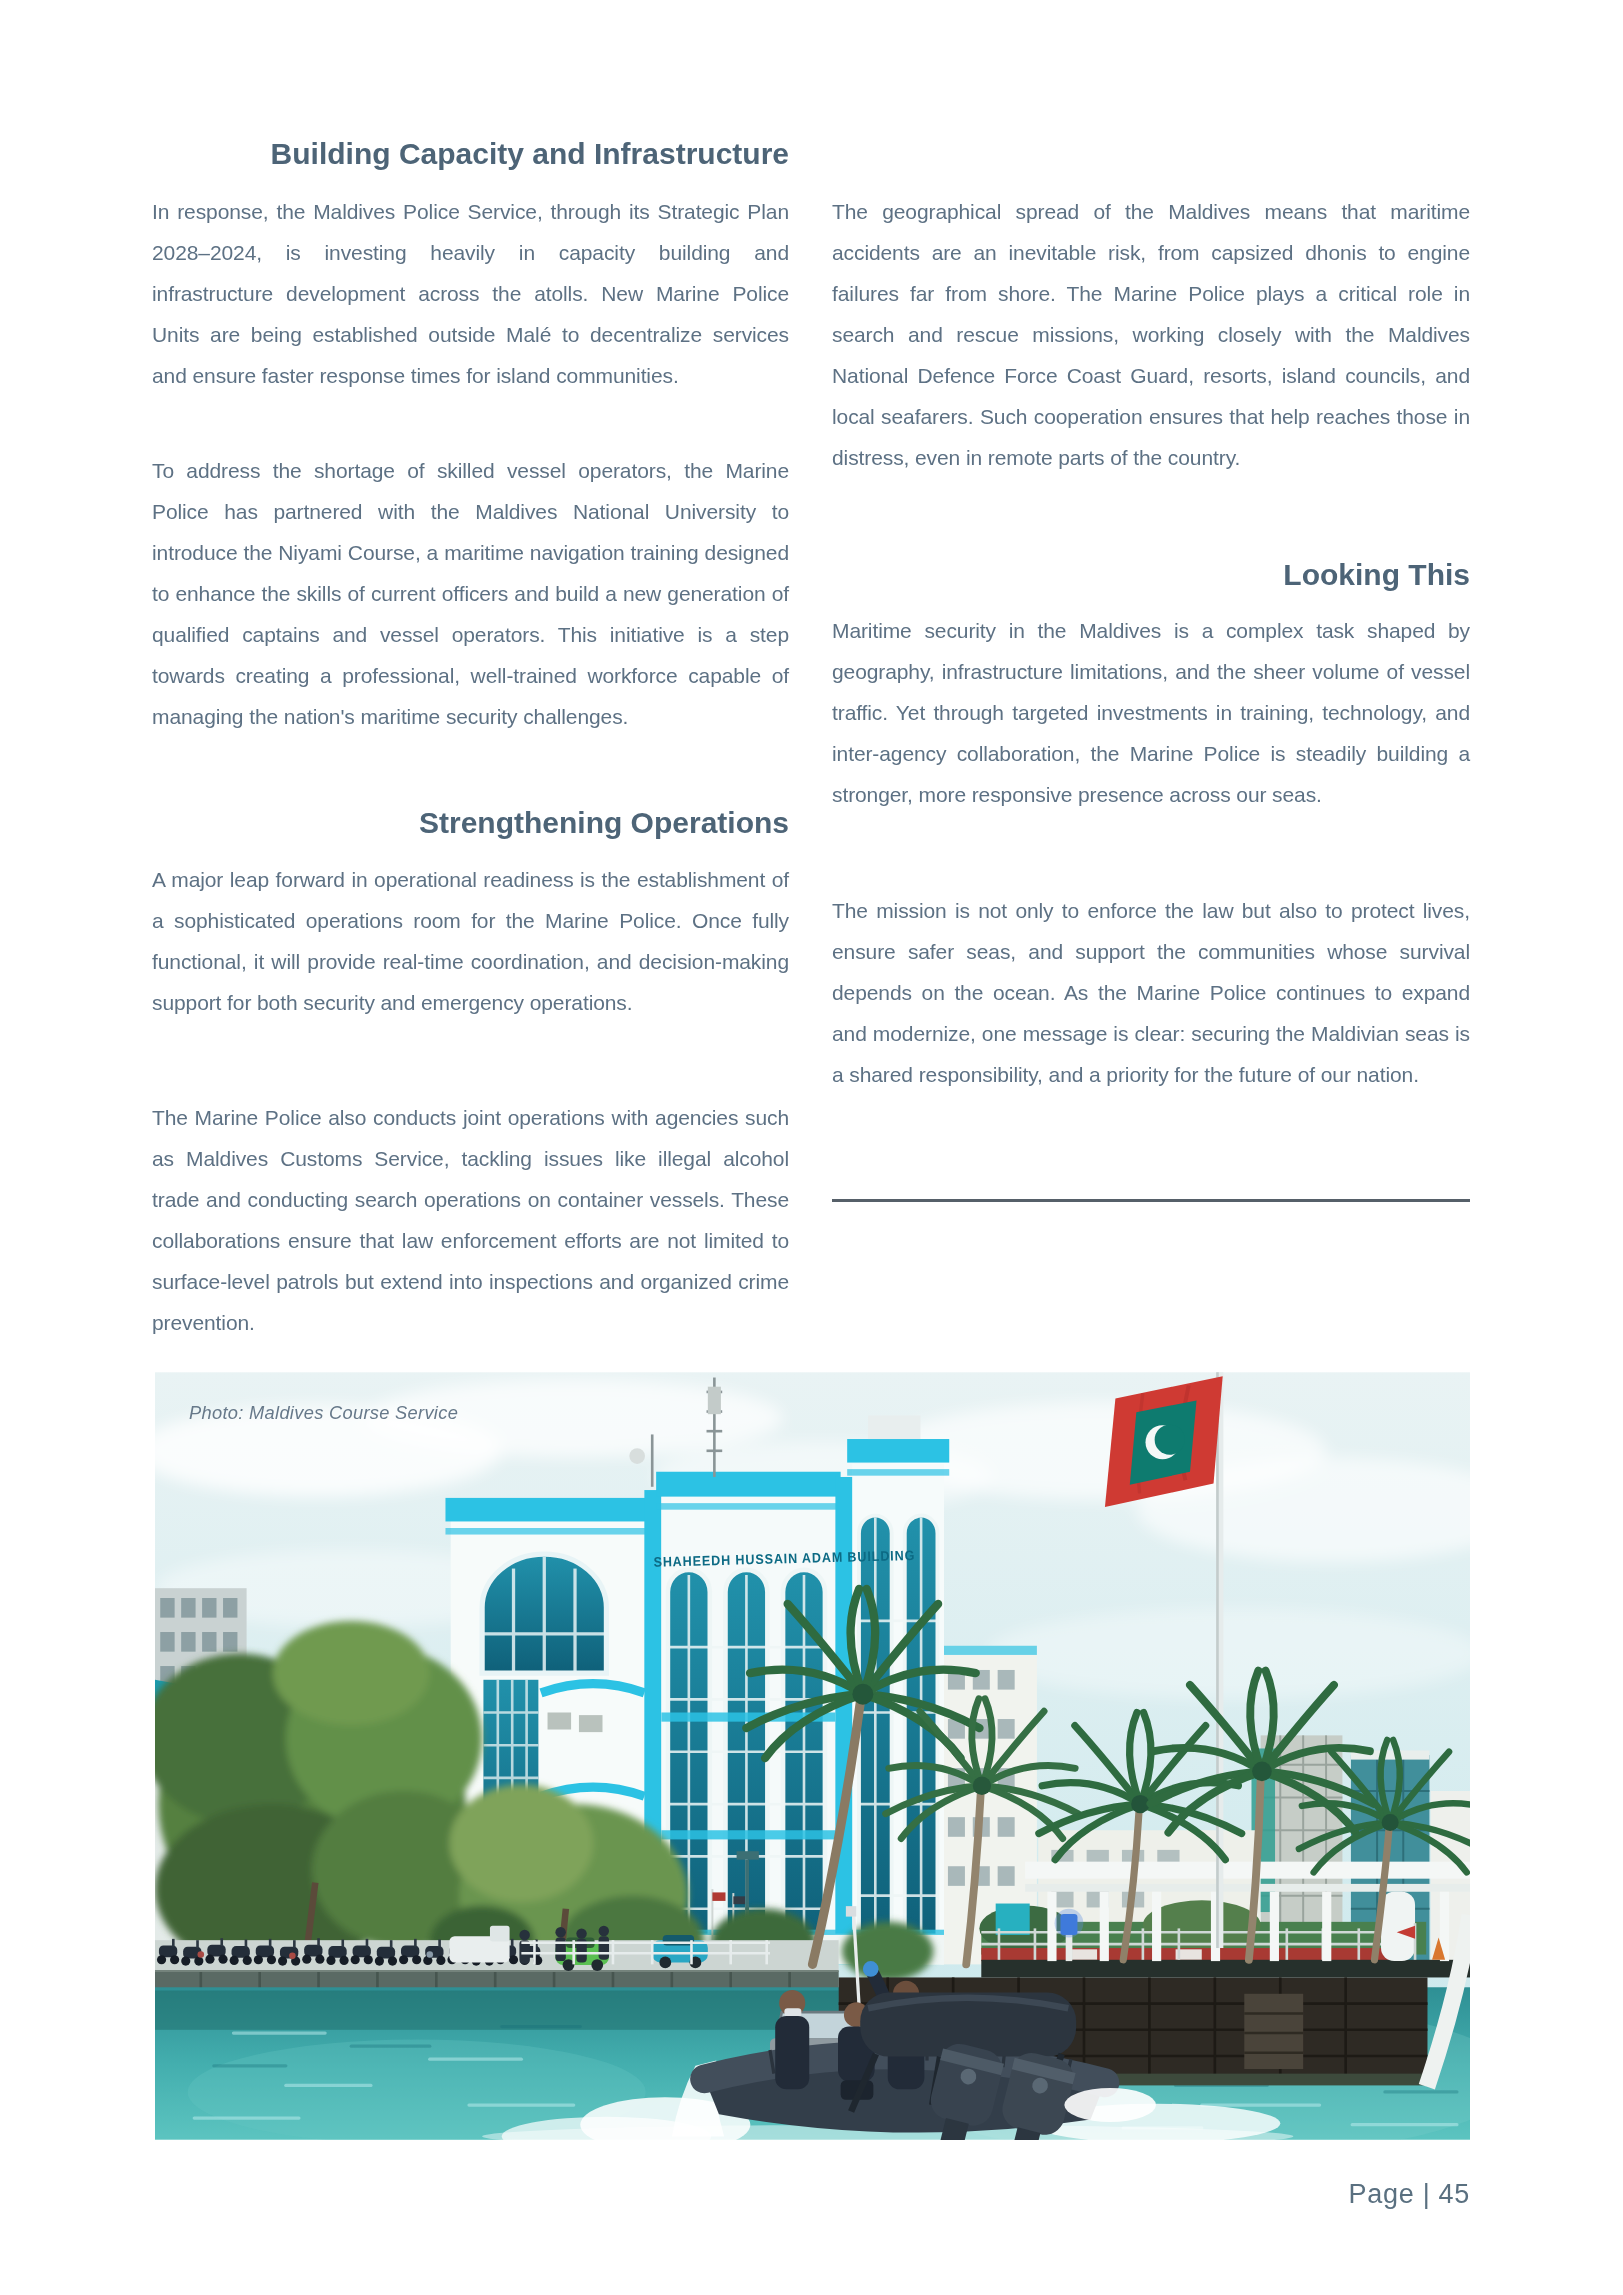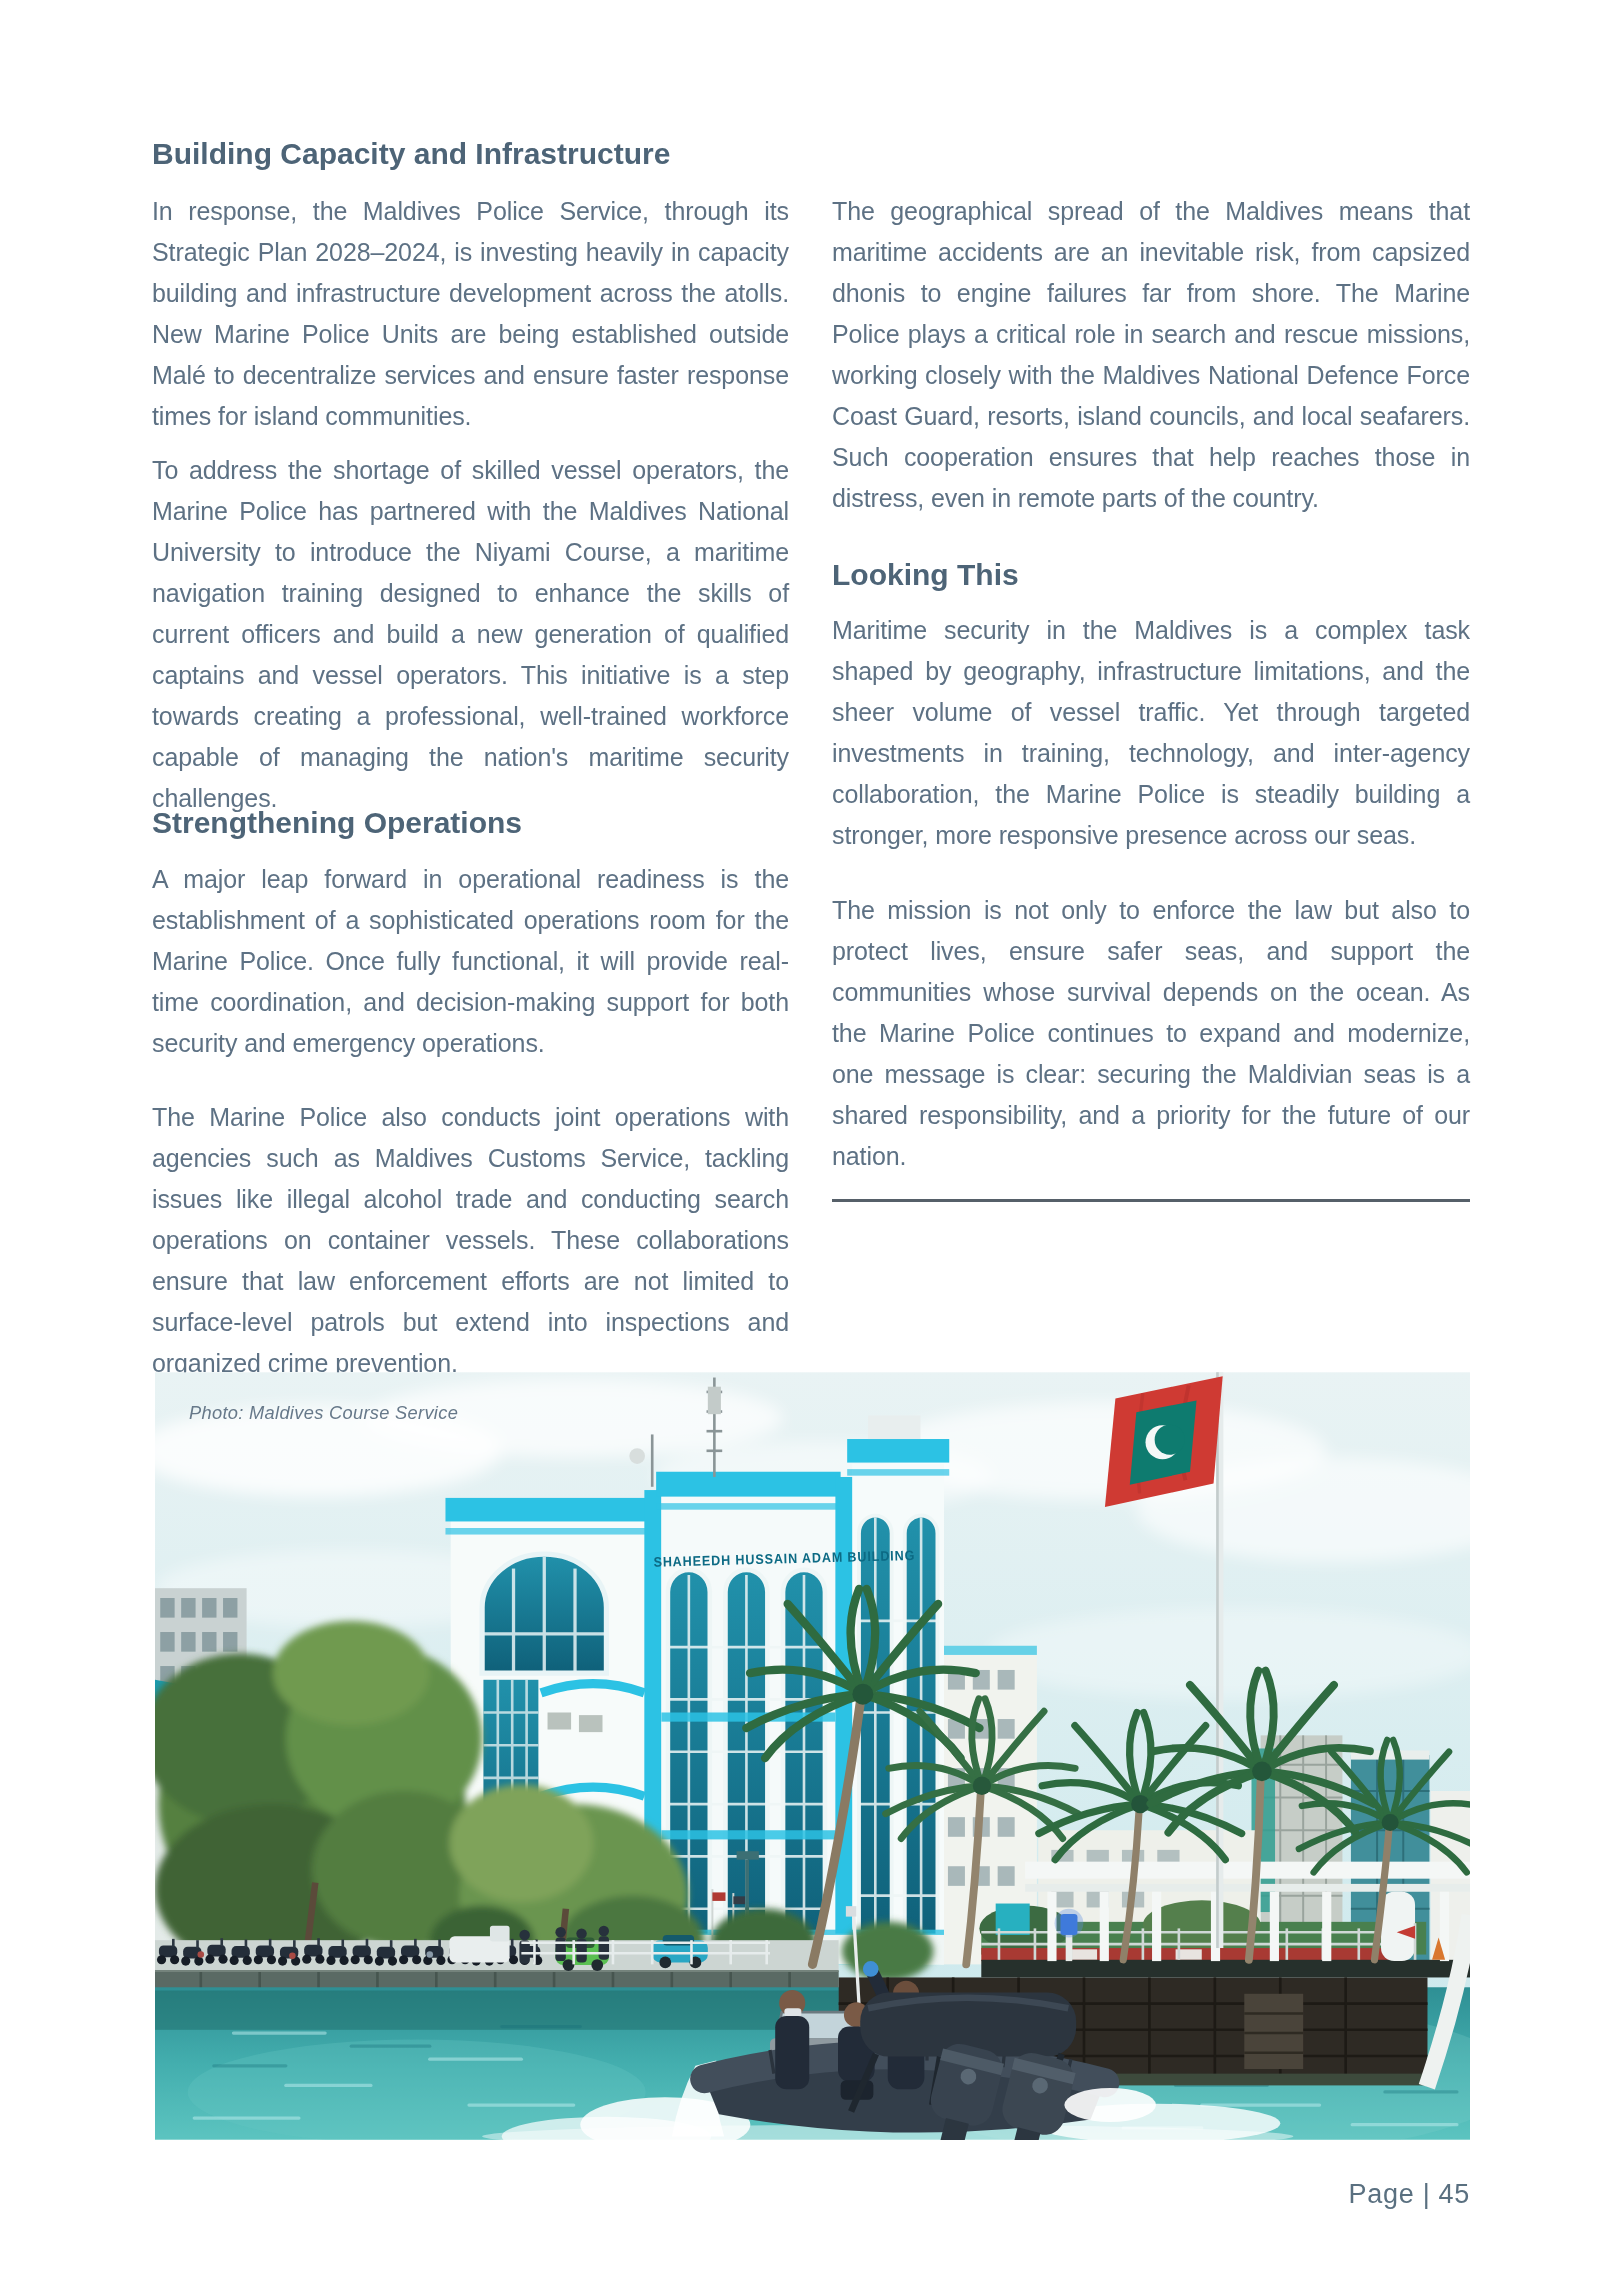--- a/index.html
+++ b/index.html
@@ -6,24 +6,24 @@
   .page{
     position:relative;
     width:1623px;height:2295px;
     background:#ffffff;
     font-family:"Liberation Sans",sans-serif;
     overflow:hidden;
   }
   .abs{position:absolute;}
   .heading{
     font-size:30px;font-weight:700;line-height:1.15;
-    color:#4d6477;letter-spacing:0px;margin:0;
+    color:#4d6477;letter-spacing:0px;margin:0;text-align:right;
   }
   .body-par{
-    font-size:25px;line-height:41px;color:#5d7184;
+    font-size:21px;line-height:41px;color:#5d7184;
     text-align:justify;letter-spacing:-0.1px;margin:0;
   }
   .col-left{left:152px;width:637px;}
   .col-right{left:832px;width:638px;}
   .rule{background:#566069;height:3.3px;}
   .photo-frame{left:155px;top:1372px;width:1315px;height:768px;}
   .photo-caption{
     left:189px;top:1402px;width:589px;
     font-size:18.3px;font-style:italic;color:#67798a;letter-spacing:0.3px;
   }

